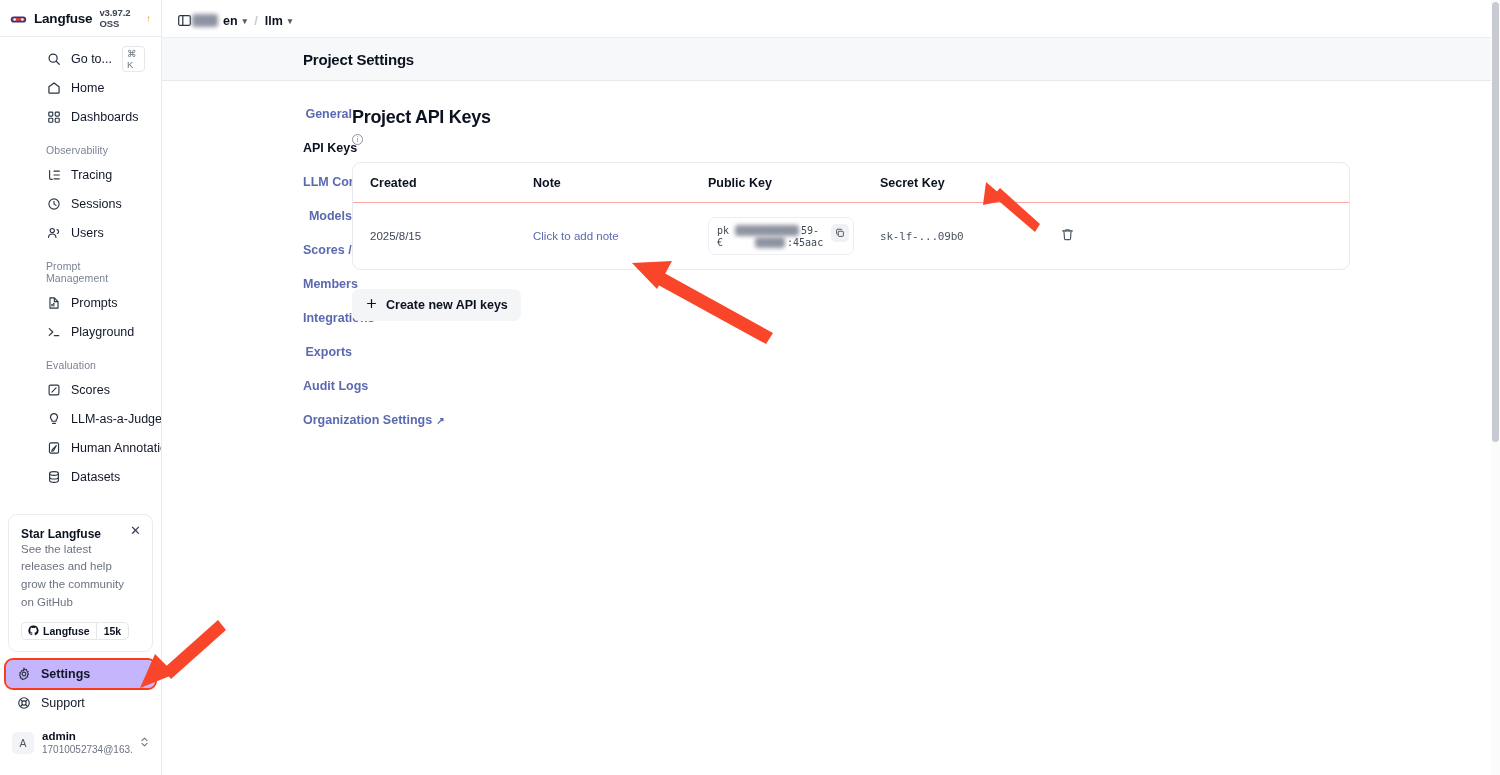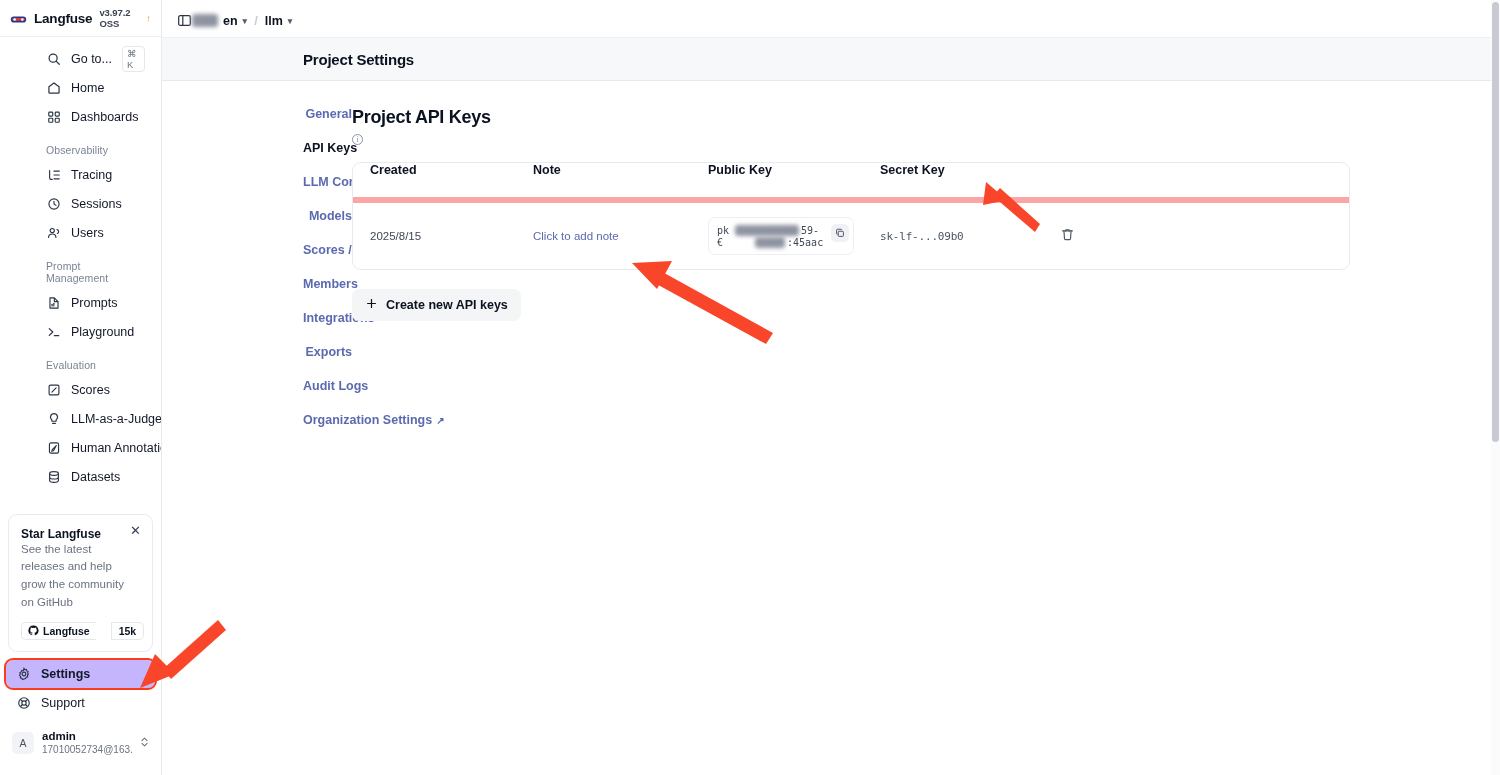--- a/index.html
+++ b/index.html
@@ -59,21 +59,21 @@
     color: #374151; font-size: 13px; line-height: 13px; text-align: center; cursor: pointer;
   }
   .badges { display: flex; align-items: center; margin-top: 10px; }
   .gh-badge {
     display: flex; align-items: center; gap: 4px;
     border: 1px solid #e5e7eb; border-radius: 5px 0 0 5px; border-right: none;
     padding: 2px 6px; font-size: 10.5px; font-weight: 700; color: #0b1220; background: #fff;
   }
   .gh-count {
     border: 1px solid #e5e7eb; border-radius: 0 5px 5px 0;
-    padding: 2px 7px; font-size: 10.5px; font-weight: 700; color: #0b1220; background: #fff; margin-left: 15px;
+    padding: 2px 7px; font-size: 10.5px; font-weight: 700; color: #0b1220; background: #fff;
   }
 
   .bottom-nav { padding-bottom: 6px; }
   .nav-item.highlighted {
     background: #c4b5fd; font-weight: 700;
     outline: 2px solid #fb3b1e; outline-offset: 0px; border-radius: 7px;
   }
   .acct {
     display: flex; align-items: center; gap: 8px; margin: 8px 6px 8px 6px;
     padding: 5px 6px; border-radius: 7px;
@@ -122,21 +122,21 @@
   .panel { flex: 1 1 auto; padding-right: 150px; }
   .panel-title-row { display: flex; align-items: flex-start; gap: 4px; margin-bottom: 17px; flex-direction: column; }
   .panel-title { font-size: 18px; font-weight: 700; color: #0b1220; letter-spacing: -0.3px; }
   .info-i {
     width: 11px; height: 11px; border-radius: 50%; border: 1px solid #8a93a6;
     color: #8a93a6; font-size: 8px; line-height: 9px; text-align: center;
     margin-top: 2px; font-style: normal; font-family: "Liberation Serif", serif;
   }
 
   .tbl { border: 1px solid #e8eaef; border-radius: 9px; overflow: hidden; background: #fff; }
-  .tbl-head { display: flex; height: 40px; align-items: flex-start; border-bottom: 6px solid #fca5a5; }
+  .tbl-head { display: flex; height: 40px; align-items: center; border-bottom: 1px solid #fca5a5; }
   .tbl-row { display: flex; height: 66px; align-items: center; }
   .c-created { width: 180px; flex: 0 0 180px; padding-left: 17px; }
   .c-note    { width: 175px; flex: 0 0 175px; }
   .c-public  { width: 172px; flex: 0 0 172px; }
   .c-secret  { width: 180px; flex: 0 0 180px; }
   .c-act     { flex: 1 1 auto; }
   .th { font-size: 12.5px; font-weight: 700; color: #0b1220; }
   .td-date { font-size: 11.5px; color: #3f4757; }
   .td-note { font-size: 11.5px; color: #5b6ab0; cursor: pointer; }
   .td-secret { font-size: 11px; color: #4b5563; font-family: "DejaVu Sans Mono", monospace; letter-spacing: -0.2px; }

